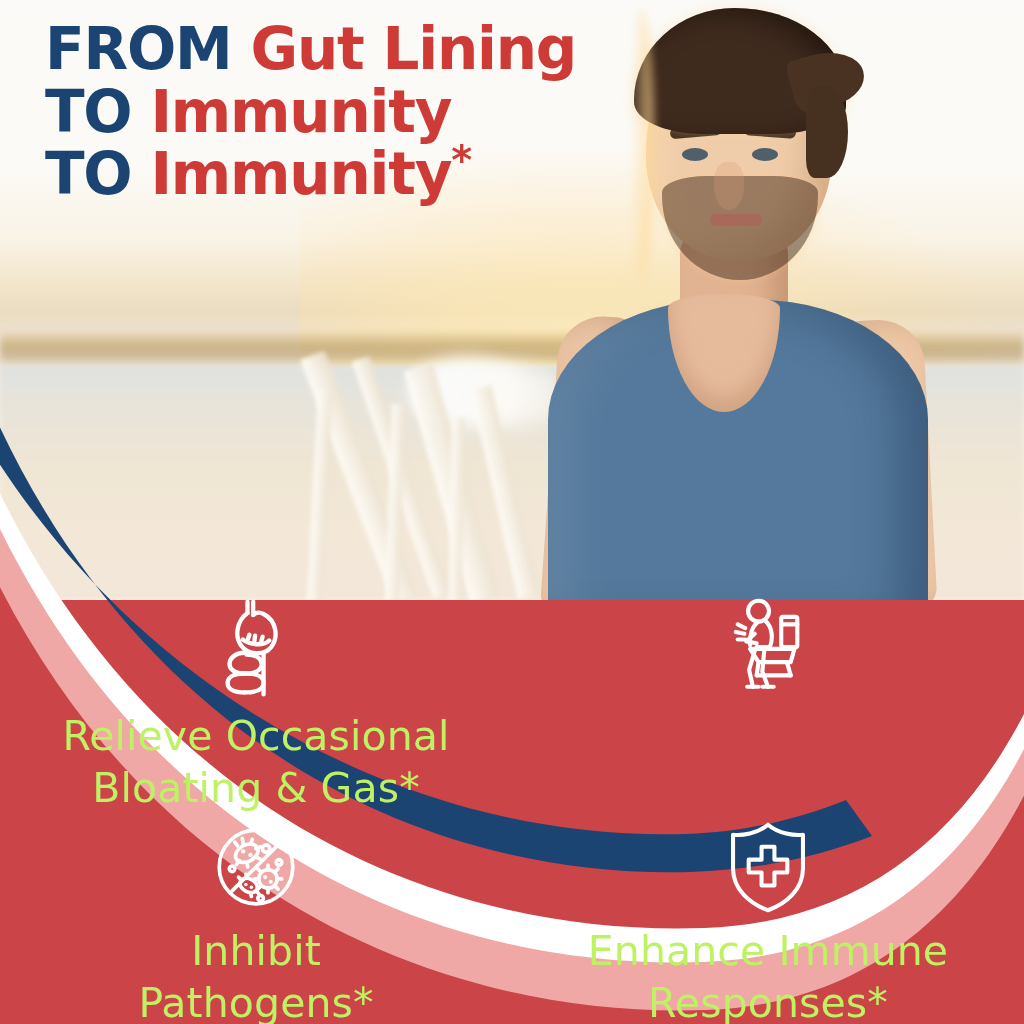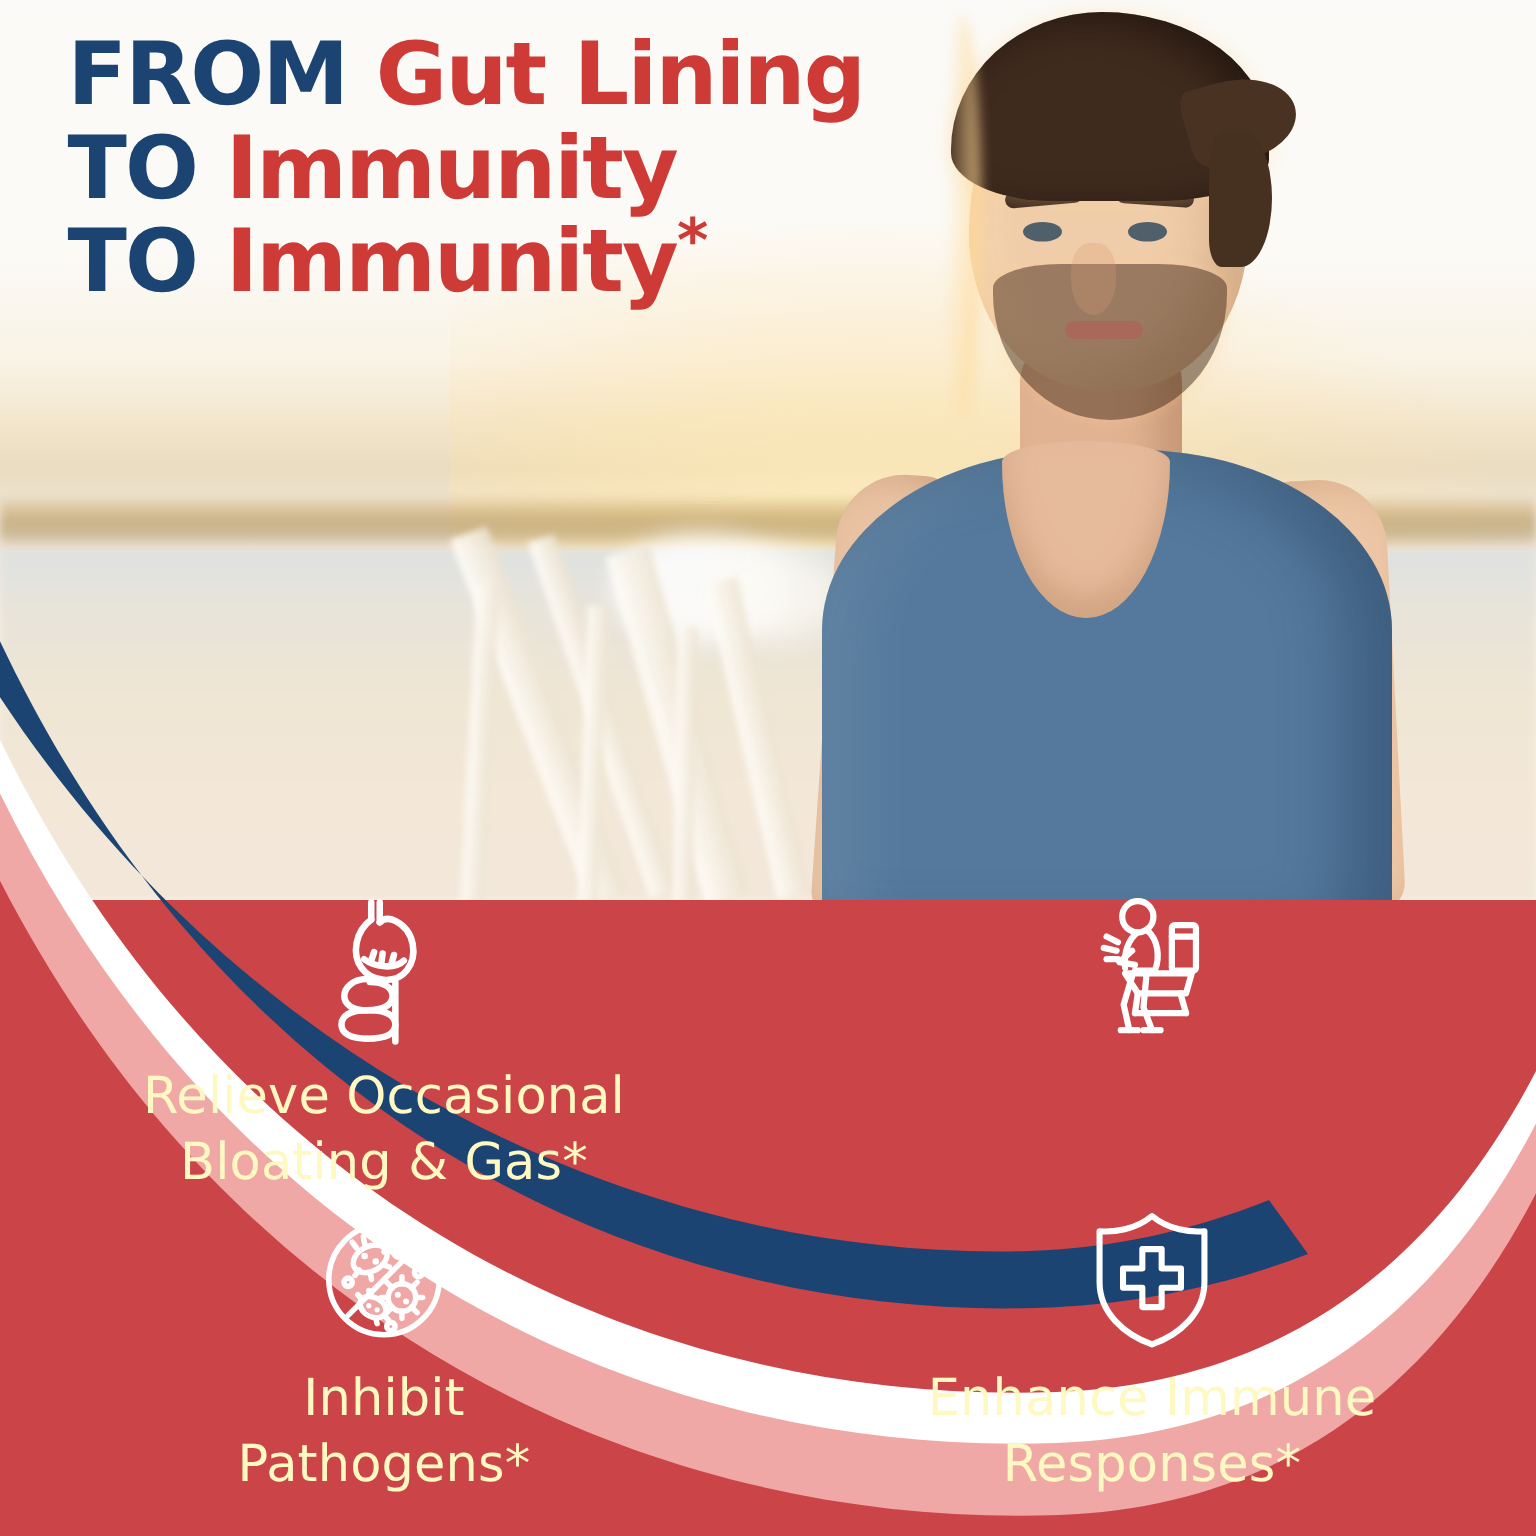--- a/index.html
+++ b/index.html
@@ -289,22 +289,22 @@
     align-items: center;
     justify-content: center;
   }
   .benefit-icon svg {
     width: 100%;
     height: 100%;
     display: block;
   }
   .benefit-label {
     margin-top: 10px;
-    color: #fef9c3;
-    font-size: 34px;
+    color: #bef264;
+    font-size: 41px;
     line-height: 1.28;
     font-weight: 400;
     text-align: center;
     letter-spacing: 0.1px;
     white-space: pre-line;
     font-family: "DejaVu Sans", sans-serif;
   }
 
   
   .benefit.row2 .benefit-icon { width: 92px; height: 96px; }

